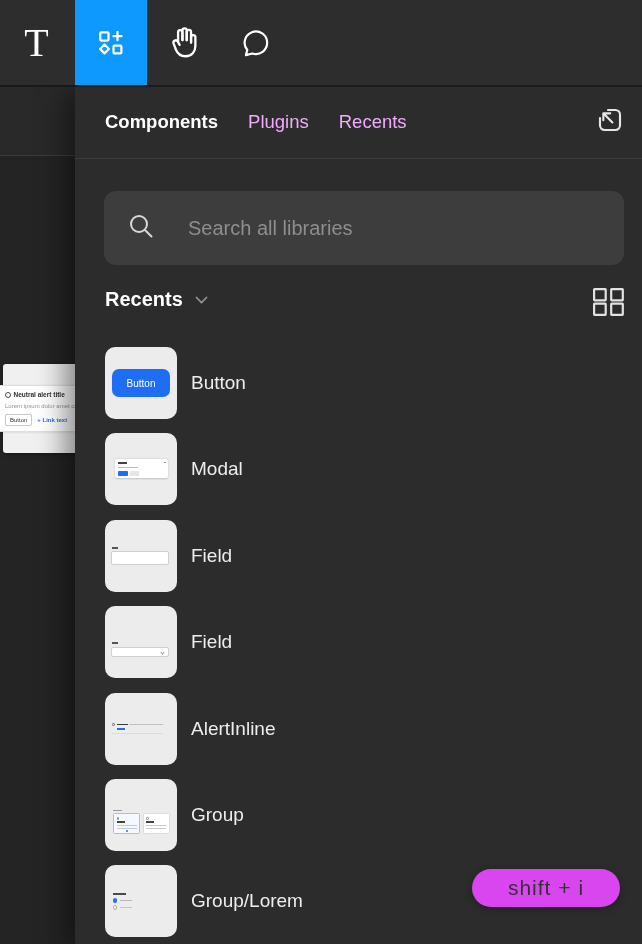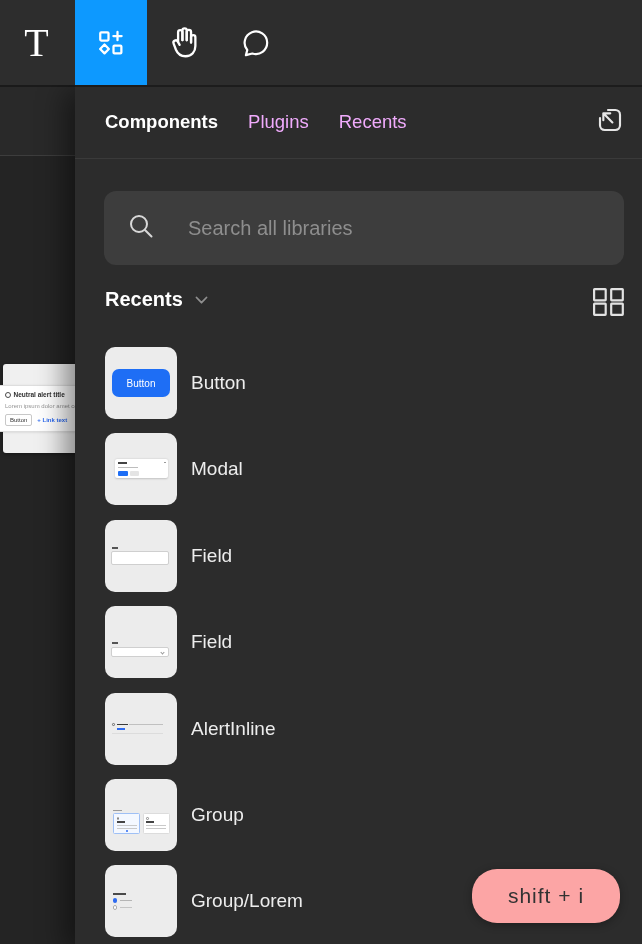--- a/index.html
+++ b/index.html
@@ -84,21 +84,21 @@
   .tg-l1 { left:2.5px; top:11px; width:20px; height:1px; background:#c9c9c9; }
   .tg-l2 { left:2.5px; top:13.5px; width:20px; height:1px; background:#c9c9c9; }
   .tg-dot { left:12px; bottom:1.5px; width:2.2px; height:2.2px; background:#2e6bf0; border-radius:50%; }
 
   .tr-caption { left:8px; top:27.5px; width:13px; height:2px; background:#4a4a4a; }
   .tr-r1 { left:8px; top:33px; width:4.4px; height:4.4px; background:#2e6bf0; border-radius:50%; }
   .tr-b1 { left:15px; top:34.2px; width:12px; height:1.6px; background:#b5b5b5; }
   .tr-r2 { left:8px; top:40px; width:4.4px; height:4.4px; background:#fff; border:0.7px solid #aaa; border-radius:50%; }
   .tr-b2 { left:15px; top:41.2px; width:12px; height:1.6px; background:#c5c5c5; }
 
-  .shortcut-pill { position:absolute; right:22px; top:784px; width:148px; height:54px; border-radius:25px; background:#fca5a5; display:flex; align-items:center; justify-content:center; z-index:5; box-shadow:0 2px 8px rgba(0,0,0,.3); }
+  .shortcut-pill { position:absolute; right:22px; top:784px; width:148px; height:38px; border-radius:25px; background:#d946ef; display:flex; align-items:center; justify-content:center; z-index:5; box-shadow:0 2px 8px rgba(0,0,0,.3); }
   .shortcut-pill span { font-size:21px; color:#323232; letter-spacing:1px; }
 </style>
 </head>
 <body>
 
 <div class="stage">
 
   <div class="canvas">
     <div class="canvas-top"></div>
     <div class="alert-card">

